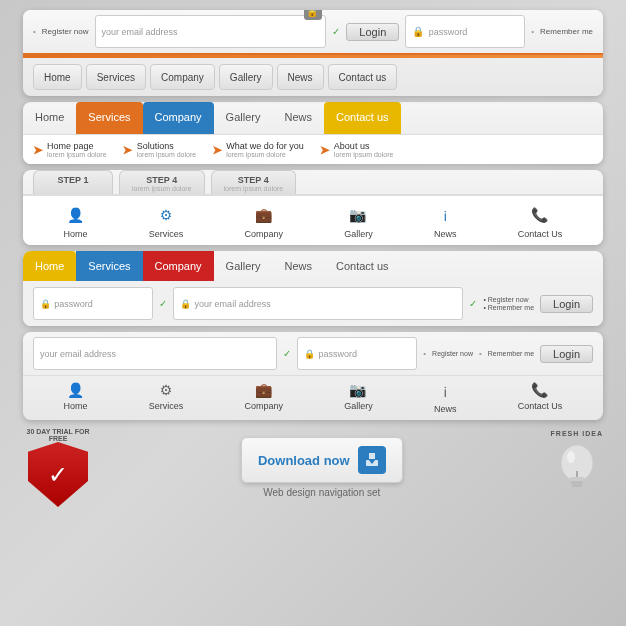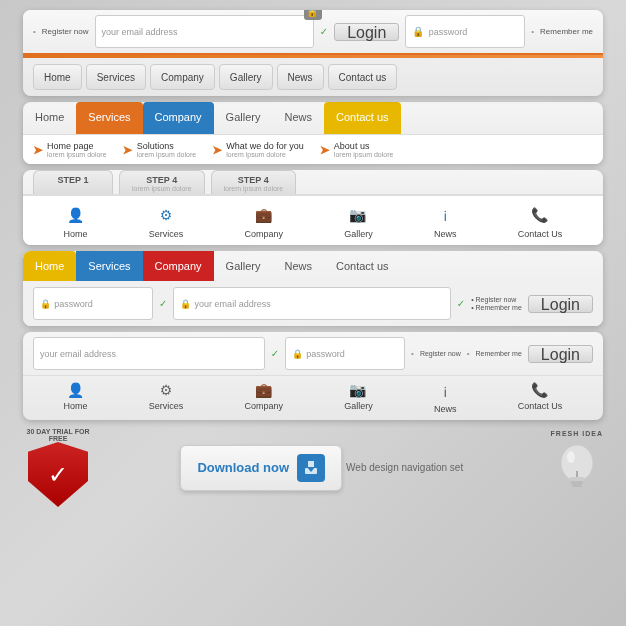--- a/index.html
+++ b/index.html
@@ -60,21 +60,21 @@
       color: #999;
       flex: 1;
     }
     .input-field.small { flex: 0 0 120px; }
     .btn-login {
       height: 18px;
       background: linear-gradient(to bottom, #f0f0f0, #d8d8d8);
       border: 1px solid #bbb;
       border-radius: 3px;
       padding: 0 12px;
-      font-size: 16px;
+      font-size: 11px;
       color: #444;
       cursor: pointer;
     }
     .register-text { font-size: 8px; color: #555; white-space: nowrap; }
     .dot-bullet { font-size: 8px; color: #999; }
     .nav-bar-1-bottom {
       display: flex;
       align-items: center;
       padding: 6px 10px;
       gap: 4px;
@@ -527,21 +527,21 @@
 
   <div class="shield-badge">
     <div style="display:flex;flex-direction:column;align-items:center;">
       <div style="font-size:7px;font-weight:bold;color:#555;text-align:center;width:70px;">30 DAY TRIAL FOR FREE</div>
       <div class="shield-shape">
         <span style="font-size:24px;color:white;">✓</span>
       </div>
     </div>
   </div>
 
-  <div style="display:flex;flex-direction:row;align-items:center;gap:4px;">
+  <div style="display:flex;flex-direction:column;align-items:center;gap:4px;">
     <div class="download-btn">
       <span class="download-btn-text">Download now</span>
       <div class="download-icon">
         <svg width="16" height="16" viewBox="0 0 16 16">
           <rect x="2" y="8" width="12" height="6" fill="white" opacity="0.8" rx="1"></rect>
           <rect x="5" y="1" width="6" height="7" fill="white" opacity="0.8"></rect>
           <polygon points="8,12 4,7 12,7" fill="#2b7dc0"></polygon>
         </svg>
       </div>
     </div>

